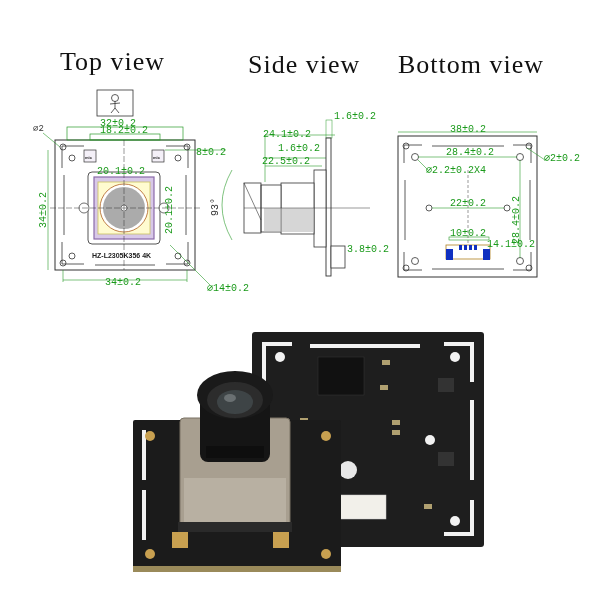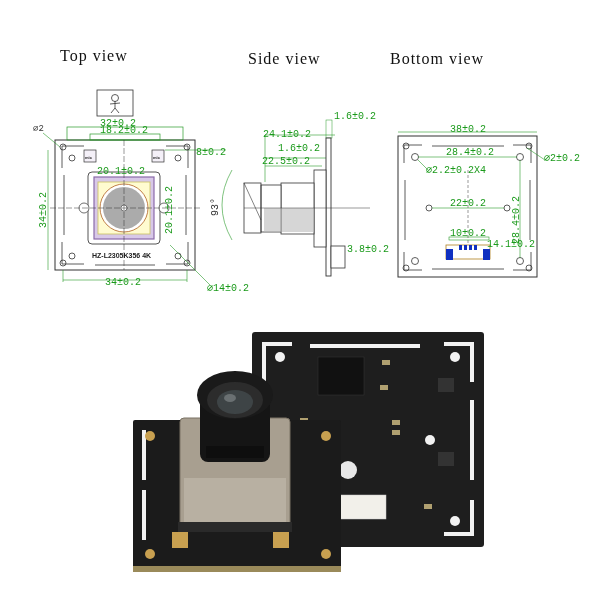--- a/index.html
+++ b/index.html
@@ -1,28 +1,28 @@
 <!DOCTYPE html>
 <html><head>
 <meta charset="utf-8">
 <style>
   html, body { margin:0; padding:0; background:#ffffff; }
   body { width:600px; height:600px; position:relative; overflow:hidden; font-family:"Liberation Mono", monospace; }
-  .title { position:absolute; font-family:"Liberation Serif", serif; font-size:16px; color:#111; letter-spacing:1px; white-space:pre; }
+  .title { position:absolute; font-family:"Liberation Serif", serif; font-size:26px; color:#111; letter-spacing:1px; white-space:pre; }
   svg { position:absolute; left:0; top:0; }
   .dim { font-family:"Liberation Mono", monospace; font-size:10px; fill:#1a9a1a; }
   .dim-sm { font-family:"Liberation Mono", monospace; font-size:9px; fill:#1a9a1a; }
   .lbl { font-family:"Liberation Sans", sans-serif; font-size:7px; font-weight:bold; fill:#222; }
 </style>
 </head>
 <body>
 
 <div class="title" style="left:60px;top:47px;">Top view</div>
 <div class="title" style="left:248px;top:50px;text-align:center;">Side view</div>
-<div class="title" style="left:390px;top:50px;">Bottom view</div>
+<div class="title" style="left:398px;top:50px;">Bottom view</div>
 
 <svg width="600" height="600" viewBox="0 0 600 600">
 
   <g>
 
     <rect x="97" y="90" width="36" height="26" fill="#fff" stroke="#333" stroke-width="0.8"></rect>
     <circle cx="115" cy="98" r="3.5" fill="none" stroke="#333" stroke-width="0.8"></circle>
     <line x1="115" y1="101" x2="115" y2="108" stroke="#333" stroke-width="0.8"></line>
     <line x1="110" y1="104" x2="120" y2="103" stroke="#333" stroke-width="0.8"></line>
     <line x1="115" y1="108" x2="111" y2="113" stroke="#333" stroke-width="0.8"></line>

